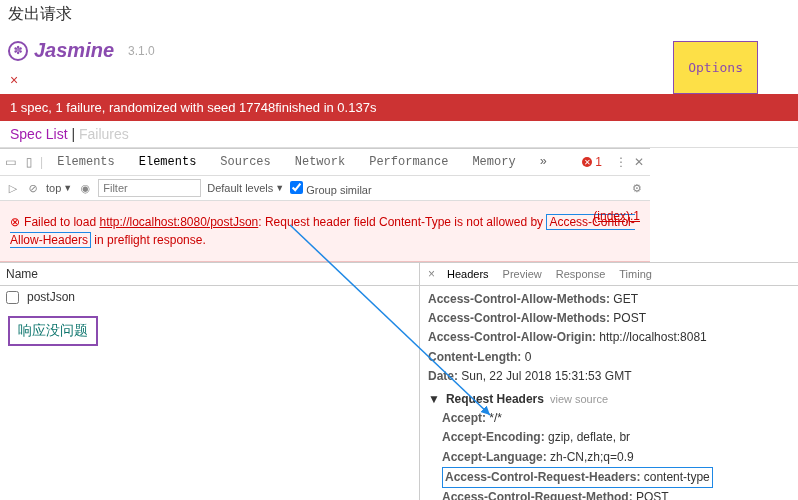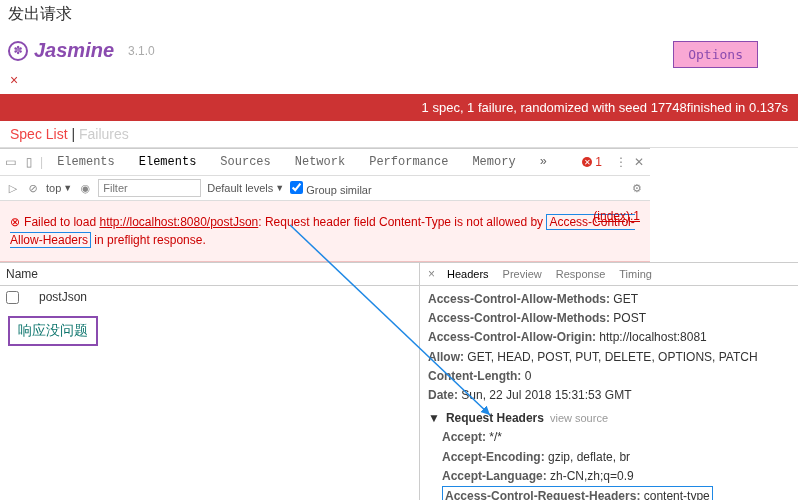--- a/index.html
+++ b/index.html
@@ -3,25 +3,25 @@
 <meta charset="utf-8">
 <style>
 *{margin:0;padding:0;box-sizing:border-box;font-family:Arial,sans-serif;}
 body{background:#fff;font-size:12px;color:#333;width:798px;}
 .page-title{font-size:16px;padding:4px 8px;}
 .jasmine-header{padding:10px 8px;display:flex;align-items:center;position:relative;}
 .jasmine-logo{display:flex;align-items:center;gap:6px;}
 .jasmine-icon{width:20px;height:20px;border:2px solid #8a4baf;border-radius:50%;display:flex;align-items:center;justify-content:center;color:#8a4baf;font-size:11px;}
 .jasmine-name{color:#8a4baf;font-size:20px;font-style:italic;font-weight:bold;}
 .jasmine-version{color:#aaa;font-size:12px;margin-left:14px;}
-.options-btn{position:absolute;right:40px;top:12px;border:1px solid #8a4baf;color:#8a4baf;padding:5px 14px;background:#f9a8d4;font-family:monospace;font-size:13px;}
+.options-btn{position:absolute;right:40px;top:12px;border:1px solid #8a4baf;color:#8a4baf;padding:18px 14px;background:#fde047;font-family:monospace;font-size:13px;}
 .fail-x{color:#cc3333;font-size:14px;padding:0 10px 6px;}
-.status-bar{background:#cc3333;color:#fff;padding:6px 10px;font-family:monospace;font-size:13px;display:flex;justify-content:flex-end;}
+.status-bar{background:#cc3333;color:#fff;padding:6px 10px;font-family:monospace;font-size:13px;display:flex;justify-content:flex-start;}
 .spec-tabs{padding:5px 10px;font-family:monospace;font-size:14px;border-bottom:1px solid #ddd;}
-.spec-list{color:#ef4444;text-align:right;}
+.spec-list{color:#a21caf;text-align:right;}
 .failures{color:#ccc;}
 .devtools{border-top:1px solid #ccc;width:650px;}
 .dt-tabs{display:flex;align-items:center;border-bottom:1px solid #ddd;padding:2px 4px;font-size:12px;color:#666;gap:4px;}
 .dt-tab{padding:4px 10px;cursor:pointer;font-family:Liberation Mono, monospace;}
 .dt-tab.active{color:#000;}
 .dt-icon{width:14px;height:14px;display:inline-flex;align-items:center;justify-content:center;color:#888;}
 .dt-error-count{margin-left:auto;display:flex;align-items:center;gap:3px;}
 .red-dot{width:10px;height:10px;border-radius:50%;background:#d93025;color:#fff;font-size:8px;display:flex;align-items:center;justify-content:center;}
 .filter-bar{display:flex;align-items:center;border-bottom:1px solid #ddd;padding:3px 6px;gap:6px;font-size:11px;color:#555;}
 .filter-input{border:1px solid #ccc;padding:2px 4px;font-size:11px;width:103px;}
@@ -29,21 +29,21 @@
 .tri{font-size:9px;}
 .gear{margin-left:auto;}
 .error-msg{background:#fff0f0;padding:12px 10px;font-family:monospace;font-size:12px;color:#c00;line-height:1.5;border-bottom:1px solid #f0c0c0;position:relative;}
 .error-x{color:#d00;margin-right:4px;}
 .error-url{text-decoration:underline;}
 .highlight-blue{border:1px solid #1e88e5;padding:0 2px;color:#c00;}
 .error-index{position:absolute;right:10px;top:6px;text-decoration:underline;}
 .network-panel{display:flex;border-top:1px solid #ccc;width:798px;}
 .np-left{width:420px;border-right:1px solid #ccc;}
 .np-header{border-bottom:1px solid #ccc;padding:4px 6px;font-size:12px;}
-.np-row{padding:4px 6px;font-size:12px;display:flex;align-items:flex-end;gap:20px;}
+.np-row{padding:4px 6px;font-size:12px;display:flex;align-items:flex-end;gap:8px;}
 .chinese-box{border:2px solid #8a4baf;color:#0f766e;padding:4px 8px;margin:8px;display:inline-block;font-size:14px;}
 .np-right{flex:1;font-size:12px;}
 .np-tabs{display:flex;gap:2px;border-bottom:1px solid #ccc;padding:2px 4px;color:#777;align-items:center;}
 .np-tab{padding:3px 6px;cursor:pointer;font-size:11px;}
 .np-tab.active{color:#000;}
 .np-close{padding:0 4px;color:#888;}
 .headers-body{padding:4px 8px;line-height:1.6;}
 .hdr-line b{color:#5a5a5a;}
 .section-title{font-weight:bold;color:#333;margin-top:4px;display:flex;align-items:center;gap:6px;}
 .vs{color:#999;font-weight:normal;font-size:11px;}
@@ -134,21 +134,20 @@
       <span class="np-tab active">Headers</span>
       <span class="np-tab">Preview</span>
       <span class="np-tab">Response</span>
       <span class="np-tab">Timing</span>
     </div>
     <div class="headers-body">
       <div id="resp-headers">
             <div class="hdr-line"><b>Access-Control-Allow-Methods:</b> GET</div>
             <div class="hdr-line"><b>Access-Control-Allow-Methods:</b> POST</div>
             <div class="hdr-line"><b>Access-Control-Allow-Origin:</b> http://localhost:8081</div>
-            <div class="hdr-line"><b>Allow:</b> GET, HEAD, POST, PUT, DELETE, OPTIONS, PATCH</div>
             <div class="hdr-line"><b>Content-Length:</b> 0</div>
             <div class="hdr-line"><b>Date:</b> Sun, 22 Jul 2018 15:31:53 GMT</div>
           </div>
       <div class="section-title">▼ <span>Request Headers</span> <span class="vs">view source</span></div>
       <div id="req-headers" style="padding-left:14px;">
             <div class="hdr-line"><b>Accept:</b> */*</div>
             <div class="hdr-line"><b>Accept-Encoding:</b> gzip, deflate, br</div>
             <div class="hdr-line"><b>Accept-Language:</b> zh-CN,zh;q=0.9</div>
             <div class="hdr-line"><span class="blue-box"><b>Access-Control-Request-Headers:</b> content-type</span></div>
             <div class="hdr-line"><b>Access-Control-Request-Method:</b> POST</div>

